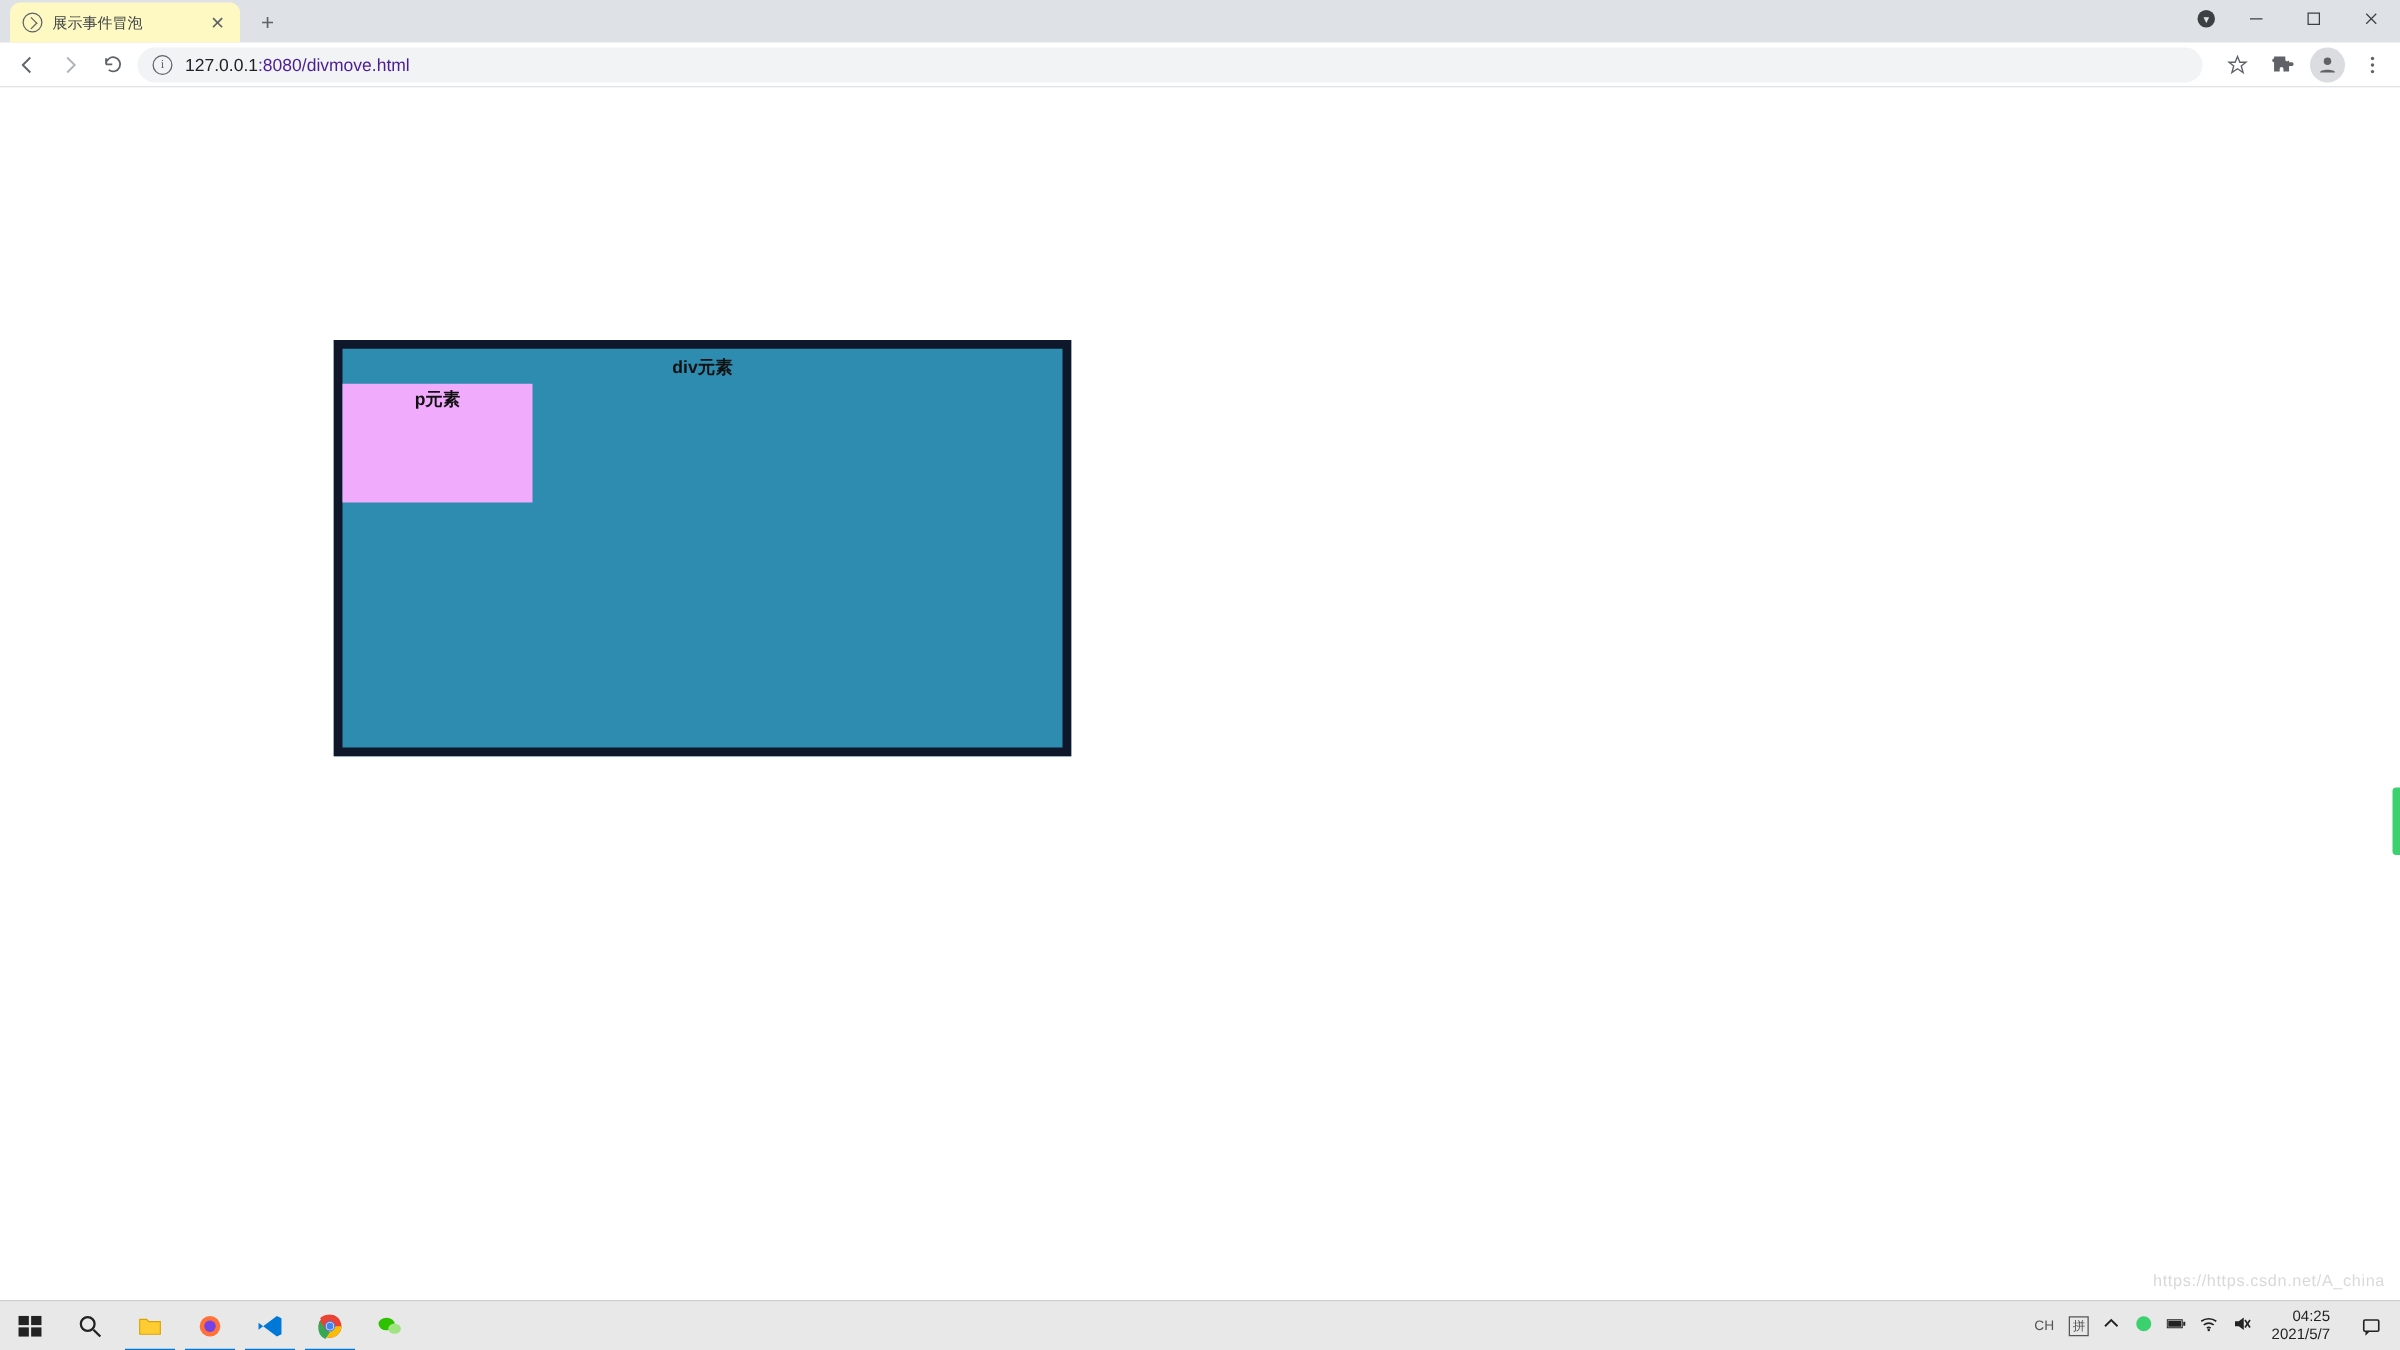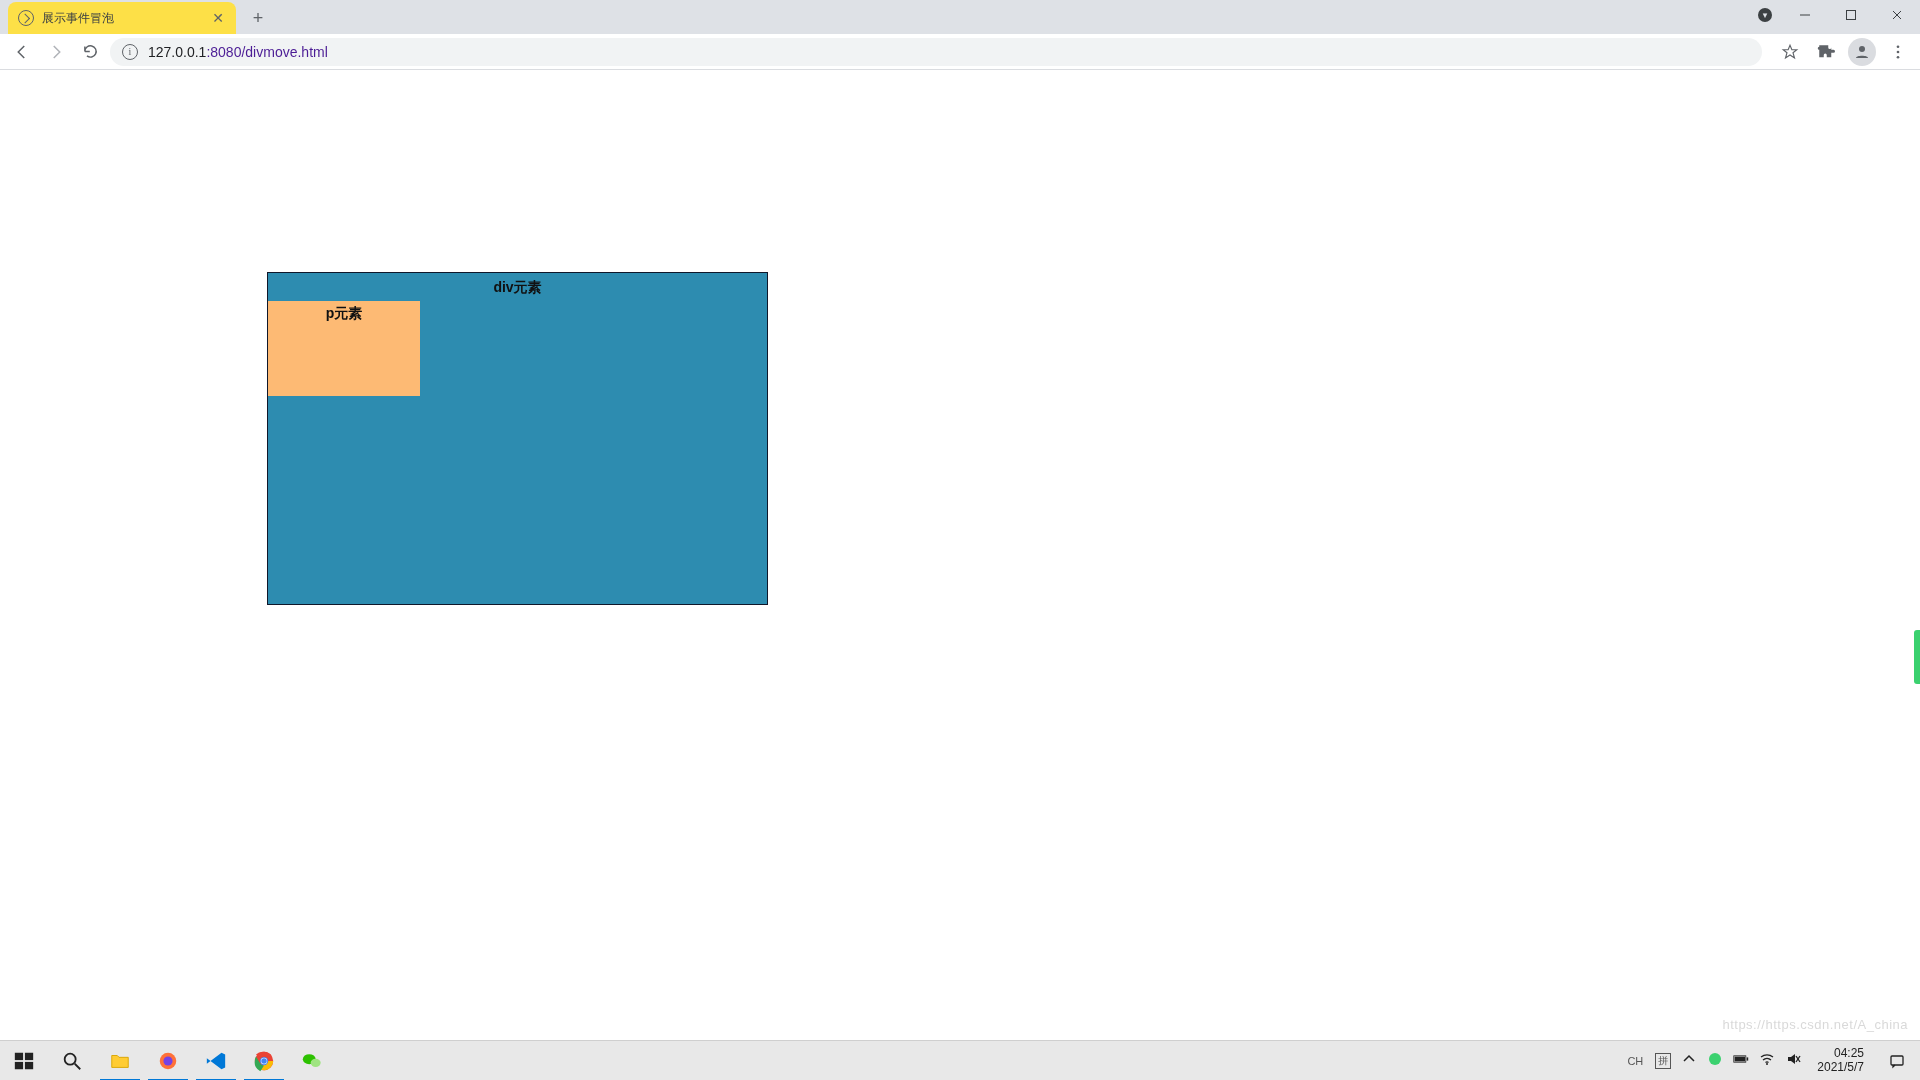--- a/index.html
+++ b/index.html
@@ -9,22 +9,22 @@
   .titlebar {
     height: 34px;
     background: #dee1e6;
     display: flex;
     align-items: flex-end;
     position: relative;
   }
   .tab {
     margin-left: 8px;
     height: 32px;
-    width: 228px;
-    background: #fde047;
+    width: 184px;
+    background: #fef9c3;
     border-radius: 8px 8px 0 0;
     display: flex;
     align-items: center;
     padding: 0 10px;
     font-size: 12px;
     color: #3c4043;
     position: relative;
   }
   .tab .favicon {
     width: 16px; height: 16px; margin-right: 8px;
@@ -84,31 +84,31 @@
     display:flex; align-items:center; justify-content:center; }
   .avatar svg { width:18px; height:18px; fill:#5f6368; }
 
   
   .page {
     position:relative; width:100%; height: calc(100% - 34px - 36px - 40px);
     background:#fff;
   }
   .demo-div {
     position:absolute; left:267px; top:202px;
-    width:501px; height:333px;
+    width:590px; height:333px;
     background:#2d8cb0;
-    border:1px solid #0f172a;
+    border:7px solid #0f172a;
     text-align:center;
     font-weight:bold; font-size:14px; color:#111;
     padding-top:6px;
   }
   .demo-p {
     position:absolute; left:0; top:28px;
     width:152px; height:95px;
-    background:#fdba74;
+    background:#f0abfc;
     text-align:center; font-weight:bold; font-size:14px; color:#111;
     padding-top:4px;
   }
   .demo-span {
     position:absolute; left:76px; top:37px;
     width:133px; height:71px;
     background:#fff;
     display:flex; align-items:center; justify-content:center;
     font-weight:bold; font-size:14px; color:#111;
   }

